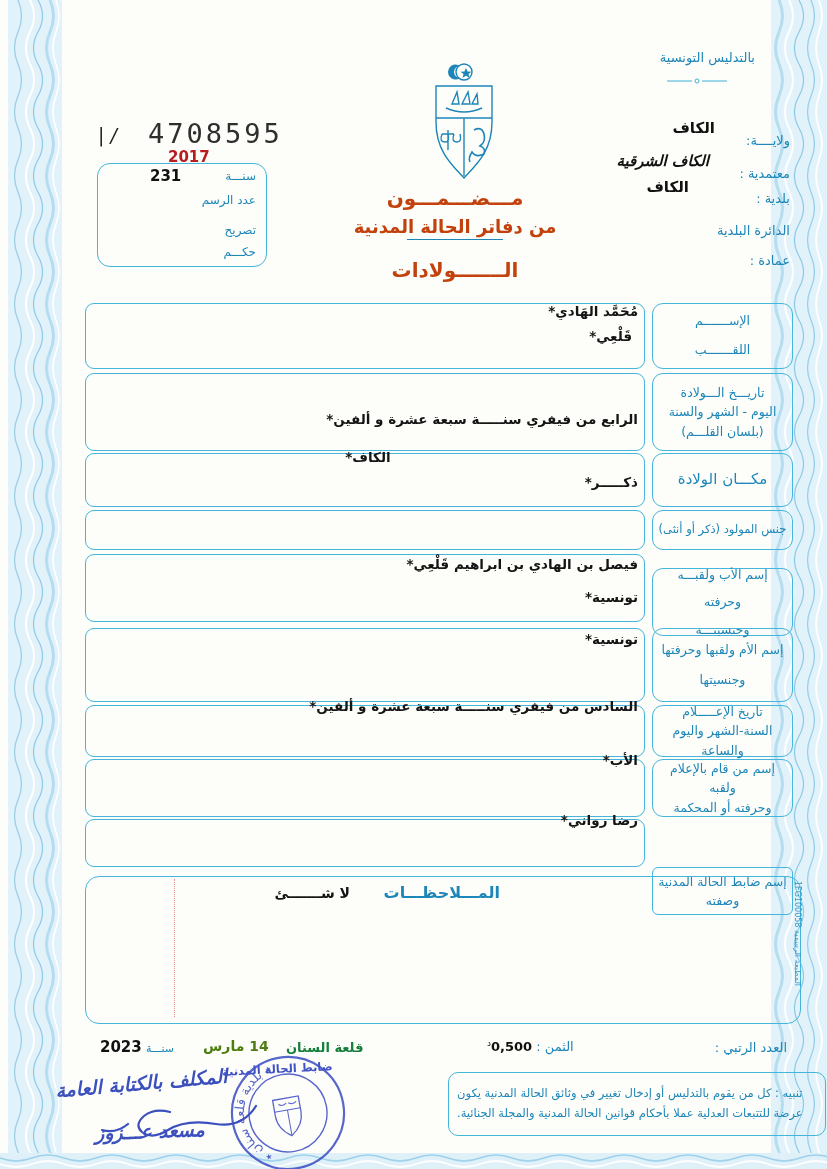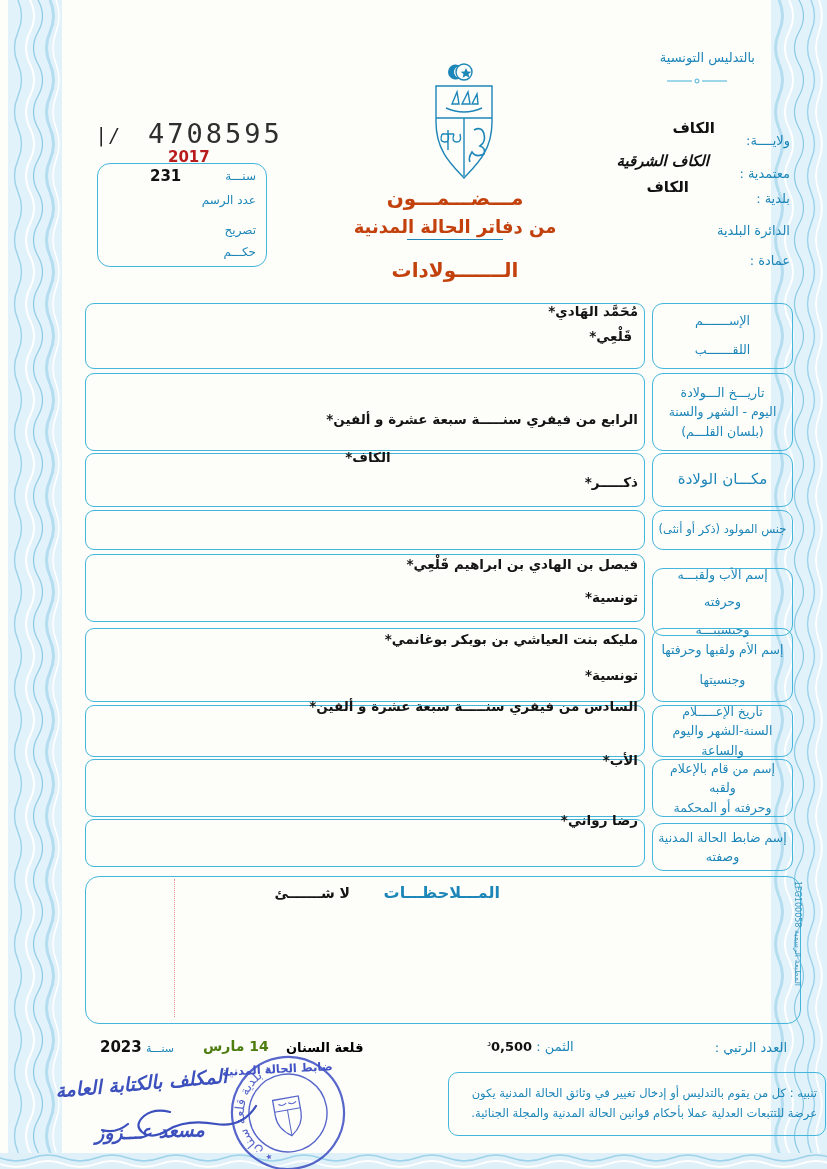--- a/index.html
+++ b/index.html
@@ -21,21 +21,21 @@
         display:flex;align-items:center;justify-content:center;line-height:1.55;z-index:1;}
   .lbox .ml{padding:2px 4px;}
   .val{position:absolute;right:189px;direction:rtl;text-align:right;color:#141414;
        font-weight:bold;font-size:13.5px;z-index:3;width:540px;}
   .hfield{position:absolute;direction:rtl;color:#1d86b8;font-size:13px;}
   .hval{position:absolute;direction:rtl;color:#111;font-weight:bold;font-size:14.5px;}
   .stampblue{color:#4152c4;}
   .hand{color:#3c50bd;font-style:italic;}
   .titleblock{color:#c2410c;font-weight:bold;text-align:center;direction:rtl;}
   .notice{position:absolute;left:448px;top:1072px;width:360px;height:58px;border:1.5px solid #44b6db;
-          border-radius:10px;color:#1d86b8;font-size:11.5px;direction:rtl;text-align:right;
+          border-radius:10px;color:#1d86b8;font-size:11.5px;direction:rtl;text-align:left;
           display:flex;align-items:center;justify-content:center;padding:2px 8px;line-height:1.7;z-index:2;}
   .footitem{position:absolute;direction:rtl;font-size:13px;z-index:2;}
   sup{font-size:9px;}
 </style>
 </head>
 <body>
 
 <svg class="band" style="left:8px;top:0;" width="54" height="1169">
   <defs>
     <pattern id="wavL" width="54" height="64" patternUnits="userSpaceOnUse">
@@ -162,57 +162,56 @@
 وجنسيتها</span>
   </div>
 <div class="lbox" style="top:705px;height:50px;">
     <span class="ml">تاريخ الإعـــــلام
 السنة-الشهر واليوم والساعة</span>
   </div>
 <div class="lbox" style="top:759px;height:56px;">
     <span class="ml">إسم من قام بالإعلام ولقبه
 وحرفته أو المحكمة</span>
   </div>
-<div class="lbox" style="top:823px;height:46px;">
+<div class="lbox" style="top:867px;height:46px;border-radius:6px;">
     <span class="ml">إسم ضابط الحالة المدنية
 وصفته</span>
   </div>
 
 <div class="val" style="top:299px;line-height:25px;">
   <div>مُحَمَّد الهَادي*</div>
   <div style="margin-right:6px;">قَلْعِي*</div>
 </div>
 <div class="val" style="top:368px;margin-top:43px;">الرابع من فيفري سنـــــة سبعة عشرة و ألفين*</div>
 <div class="val" style="top:449px;text-align:center;">الكاف*</div>
 <div class="val" style="top:474px;">ذكـــــر*</div>
 <div class="val" style="top:548px;line-height:33px;">
   <div>فيصل بن الهادي بن ابراهيم قَلْعِي*</div>
   <div>تونسية*</div>
 </div>
 <div class="val" style="top:621px;line-height:36px;">
-  <div>مليكه بنت العياشي بن بوبكر بوغانمي*</div>
   <div>تونسية*</div>
 </div>
 <div class="val" style="top:698px;">السادس من فيفري سنـــــة سبعة عشرة و ألفين*</div>
 <div class="val" style="top:752px;">الأب*</div>
 <div class="val" style="top:812px;">رضا رواني*</div>
 
 <div class="abs" style="left:85px;top:876px;width:714px;height:146px;border:1.8px solid #44b6db;border-radius:14px;z-index:1;">
   <div style="position:absolute;left:88px;top:2px;height:138px;border-left:1.5px dotted #e49090;"></div>
   <div class="rtl blue" style="position:absolute;right:300px;top:6px;font-size:16px;font-weight:bold;">المـــلاحظـــات</div>
   <div class="rtl" style="position:absolute;right:450px;top:8px;font-size:14px;font-weight:bold;color:#141414;">لا شـــــــئ</div>
   <div class="rtl blue" style="position:absolute;right:-2px;top:4px;writing-mode:vertical-rl;font-size:8px;opacity:.85;">المطبعة الرسمية 1FG100058</div>
 </div>
 
 <div class="footitem blue" style="right:40px;top:1040px;">العدد الرتبي :</div>
 <div class="footitem" style="left:487px;top:1038px;">
   <span class="blue">الثمن :</span>
   <span style="font-weight:bold;color:#111;">0,500</span><sup style="color:#111;">د</sup>
 </div>
-<div class="footitem" style="left:286px;top:1040px;font-weight:bold;color:#000000;">قلعة السنان</div>
+<div class="footitem" style="left:286px;top:1040px;font-weight:bold;color:#15803d;">قلعة السنان</div>
 <div class="footitem" style="left:203px;top:1038px;font-weight:bold;color:#4d7c0f;font-size:14px;">14 مارس</div>
 <div class="footitem" style="left:100px;top:1038px;">
   <span class="blue" style="font-size:11px;">سنـــة</span>
   <span style="font-weight:bold;color:#111;font-size:15px;">2023</span>
 </div>
 
 <div class="notice">تنبيه : كل من يقوم بالتدليس أو إدخال تغيير في وثائق الحالة المدنية يكون عرضة للتتبعات العدلية عملا بأحكام قوانين الحالة المدنية والمجلة الجنائية.</div>
 
 <svg class="abs" style="left:228px;top:1053px;transform:rotate(-10deg);opacity:.88;z-index:4;" width="120" height="120" viewBox="0 0 120 120">
   <g stroke="#4152c4" fill="none">

